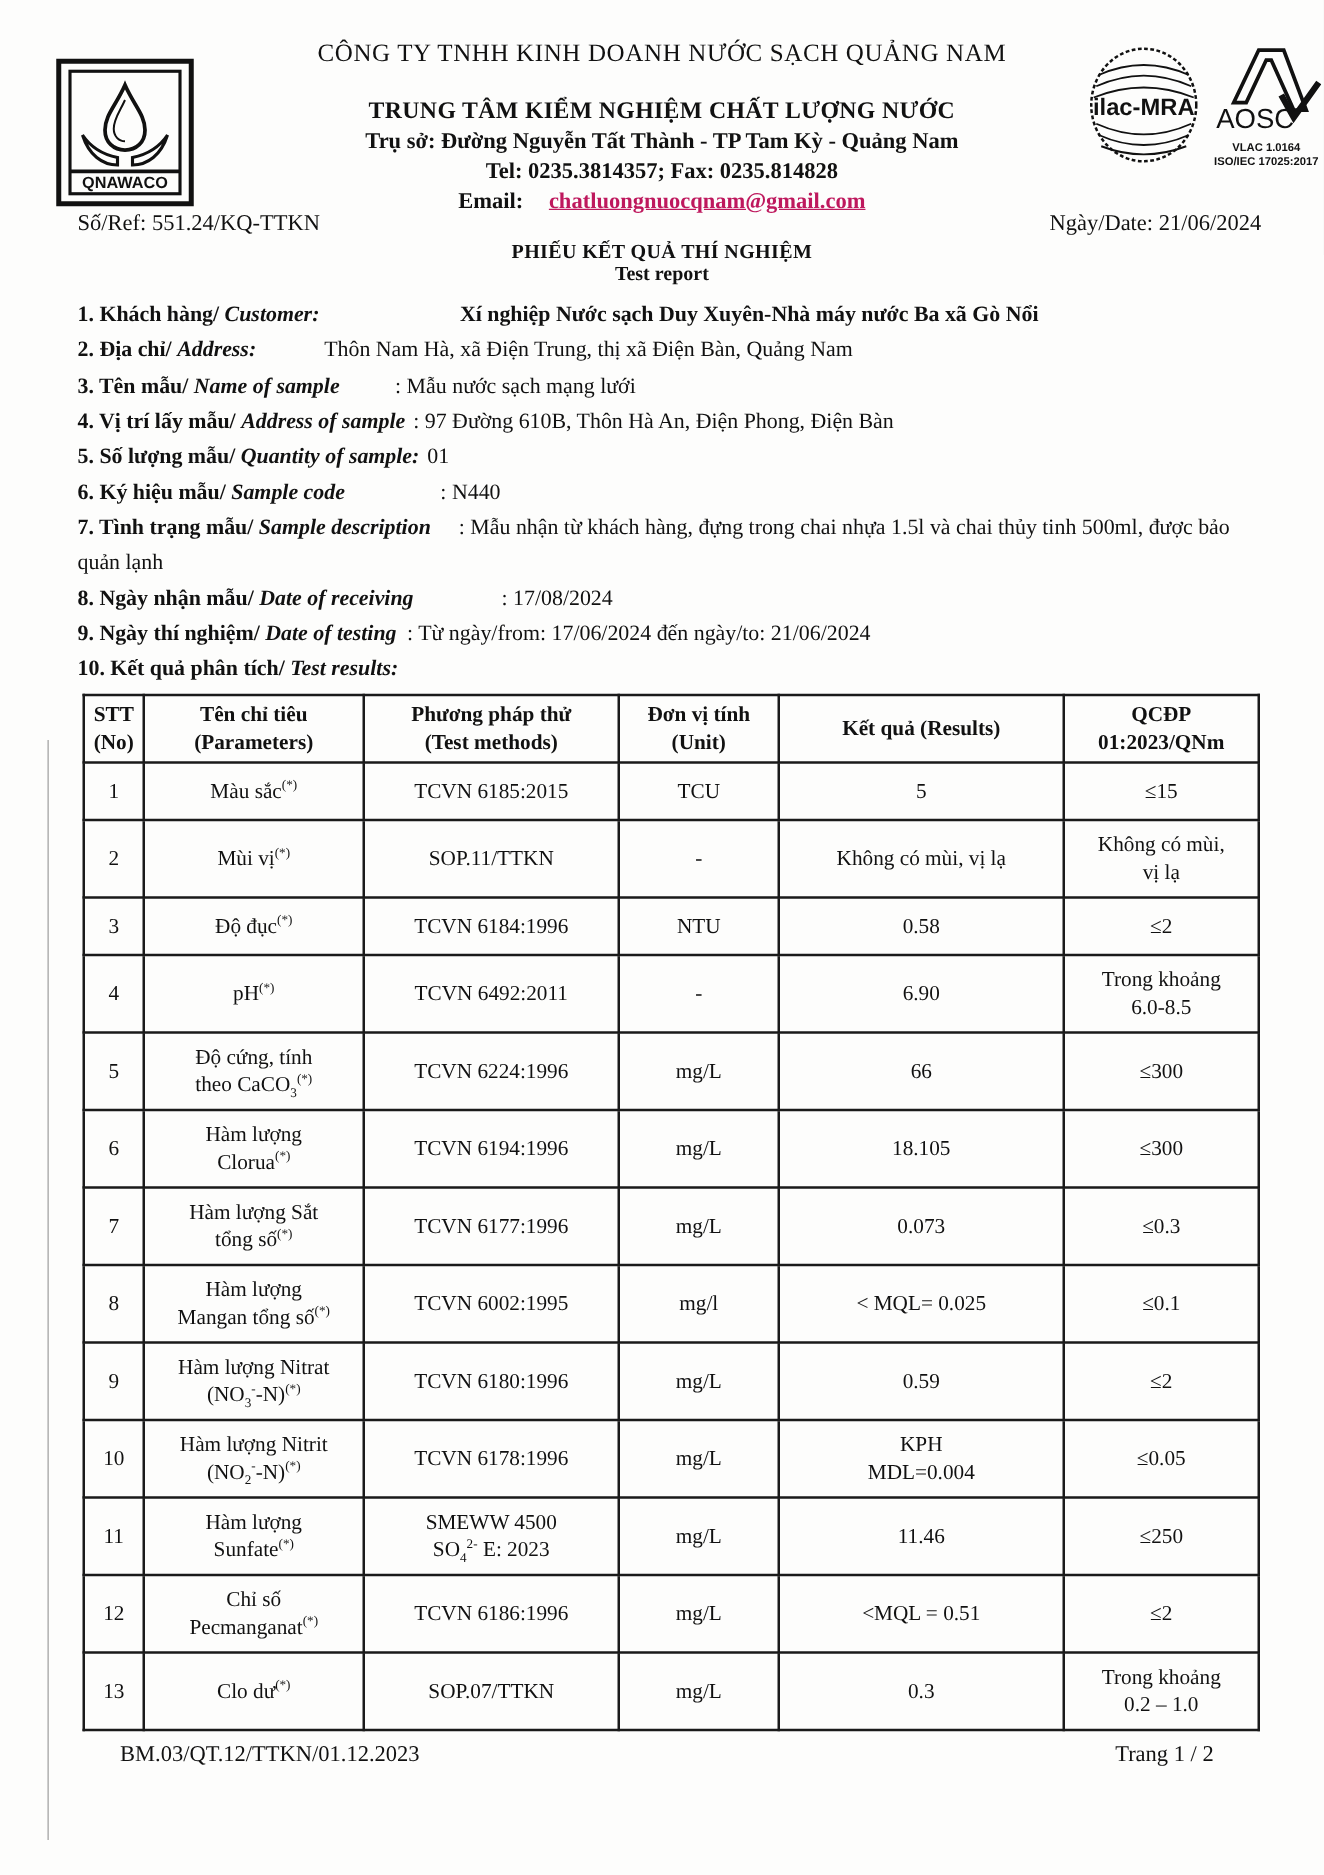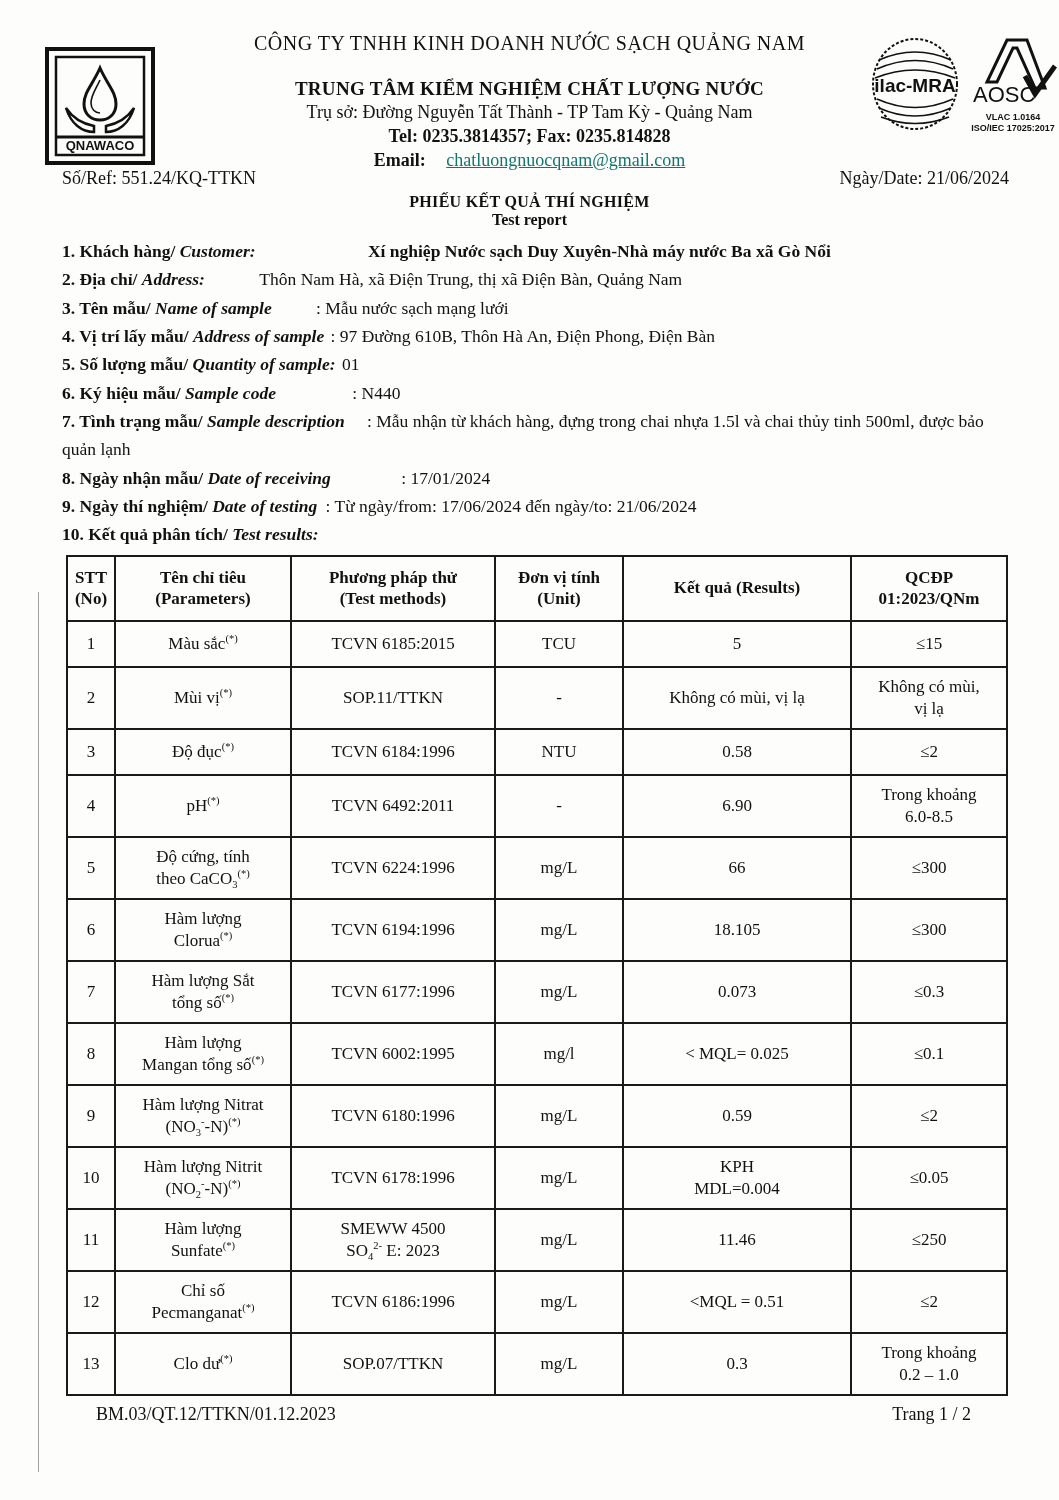--- a/index.html
+++ b/index.html
@@ -12,24 +12,24 @@
     background: #fdfdfc;
     overflow: hidden;
   }
   
   .header { position: relative; height: 150px; padding-top: 30px; }
   .logo-left { position: absolute; left: 44px; top: 46px; }
   .logos-right { position: absolute; right: 0; top: 36px; display: flex; gap: 6px; align-items: flex-start; }
   .header-center { width: 680px; margin: 0 auto; text-align: center; line-height: 1.32; }
   .h-company { font-size: 20px; letter-spacing: 0.5px; }
   .h-center-name { font-size: 19px; font-weight: bold; letter-spacing: 0.3px; margin-top: 20px; }
-  .h-address { font-size: 18px; font-weight: normal; }
+  .h-address { font-size: 18px; font-weight: bold; }
   .h-tel { font-size: 18px; font-weight: bold; }
   .h-email-row { font-size: 18px; font-weight: bold; }
-  .h-email-link { font-weight: normal; text-decoration: underline; color: #0f766e; margin-left: 16px; }
+  .h-email-link { font-weight: bold; text-decoration: underline; color: #be185d; margin-left: 16px; }
   .aosc-block { text-align: center; width: 92px; }
   .aosc-small { font-size: 9px; font-weight: bold; line-height: 1.25; font-family: "Liberation Sans", sans-serif; }
   
   .ref-row { display: flex; justify-content: space-between; margin: 18px 50px 0 62px; font-size: 18px; }
   .title-block { text-align: center; margin-top: 4px; }
   .title-vi { font-size: 16px; font-weight: bold; letter-spacing: 0.3px; }
   .title-en { font-size: 16px; font-weight: bold; }
   
   .info { margin: 8px 50px 0 62px; font-size: 17.5px; }
   .info-line { line-height: 1.62; }
@@ -45,21 +45,21 @@
     text-align: center; vertical-align: middle;
     font-size: 17px; line-height: 1.28; padding: 3px 5px;
   }
   th { font-weight: bold; }
   col.c-no { width: 48px; }
   col.c-param { width: 176px; }
   col.c-method { width: 204px; }
   col.c-unit { width: 128px; }
   col.c-result { width: 228px; }
   col.c-limit { width: 156px; }
-  tr.hr { height: 65px; }
+  tr.hr { height: 54px; }
   tr.r1 { height: 46px; }
   tr.r2 { height: 62px; }
   sup { font-size: 0.62em; vertical-align: super; line-height: 0; }
   sub { font-size: 0.62em; vertical-align: sub; line-height: 0; }
   
   .footer { display: flex; justify-content: space-between; margin: 8px 88px 0 96px; font-size: 18px; }
   .scan-edge { position: absolute; left: 38px; top: 592px; width: 1px; height: 880px; background: #555; opacity: .55; }
 </style>
 </head>
 <body>
@@ -155,21 +155,21 @@
     <span class="val" style="margin-left:72px">: N440</span>
   </div>
   <div class="info-line">
     <span class="lv">7. Tình trạng mẫu/</span>
     <span class="le">Sample description</span>
     <span class="val" style="margin-left:18px">: Mẫu nhận từ khách hàng, đựng trong chai nhựa 1.5l và chai thủy tinh 500ml, được bảo quản lạnh</span>
   </div>
   <div class="info-line">
     <span class="lv">8. Ngày nhận mẫu/</span>
     <span class="le">Date of receiving</span>
-    <span class="val" style="margin-left:66px">: 17/01/2024</span>
+    <span class="val" style="margin-left:66px">: 17/08/2024</span>
   </div>
   <div class="info-line">
     <span class="lv">9. Ngày thí nghiệm/</span>
     <span class="le">Date of testing</span>
     <span class="val" style="margin-left:4px">: Từ ngày/from: 17/06/2024  đến ngày/to: 21/06/2024</span>
   </div>
   <div class="info-line">
     <span class="lv">10. Kết quả phân tích/</span>
     <span class="le">Test results:</span>
   </div>

